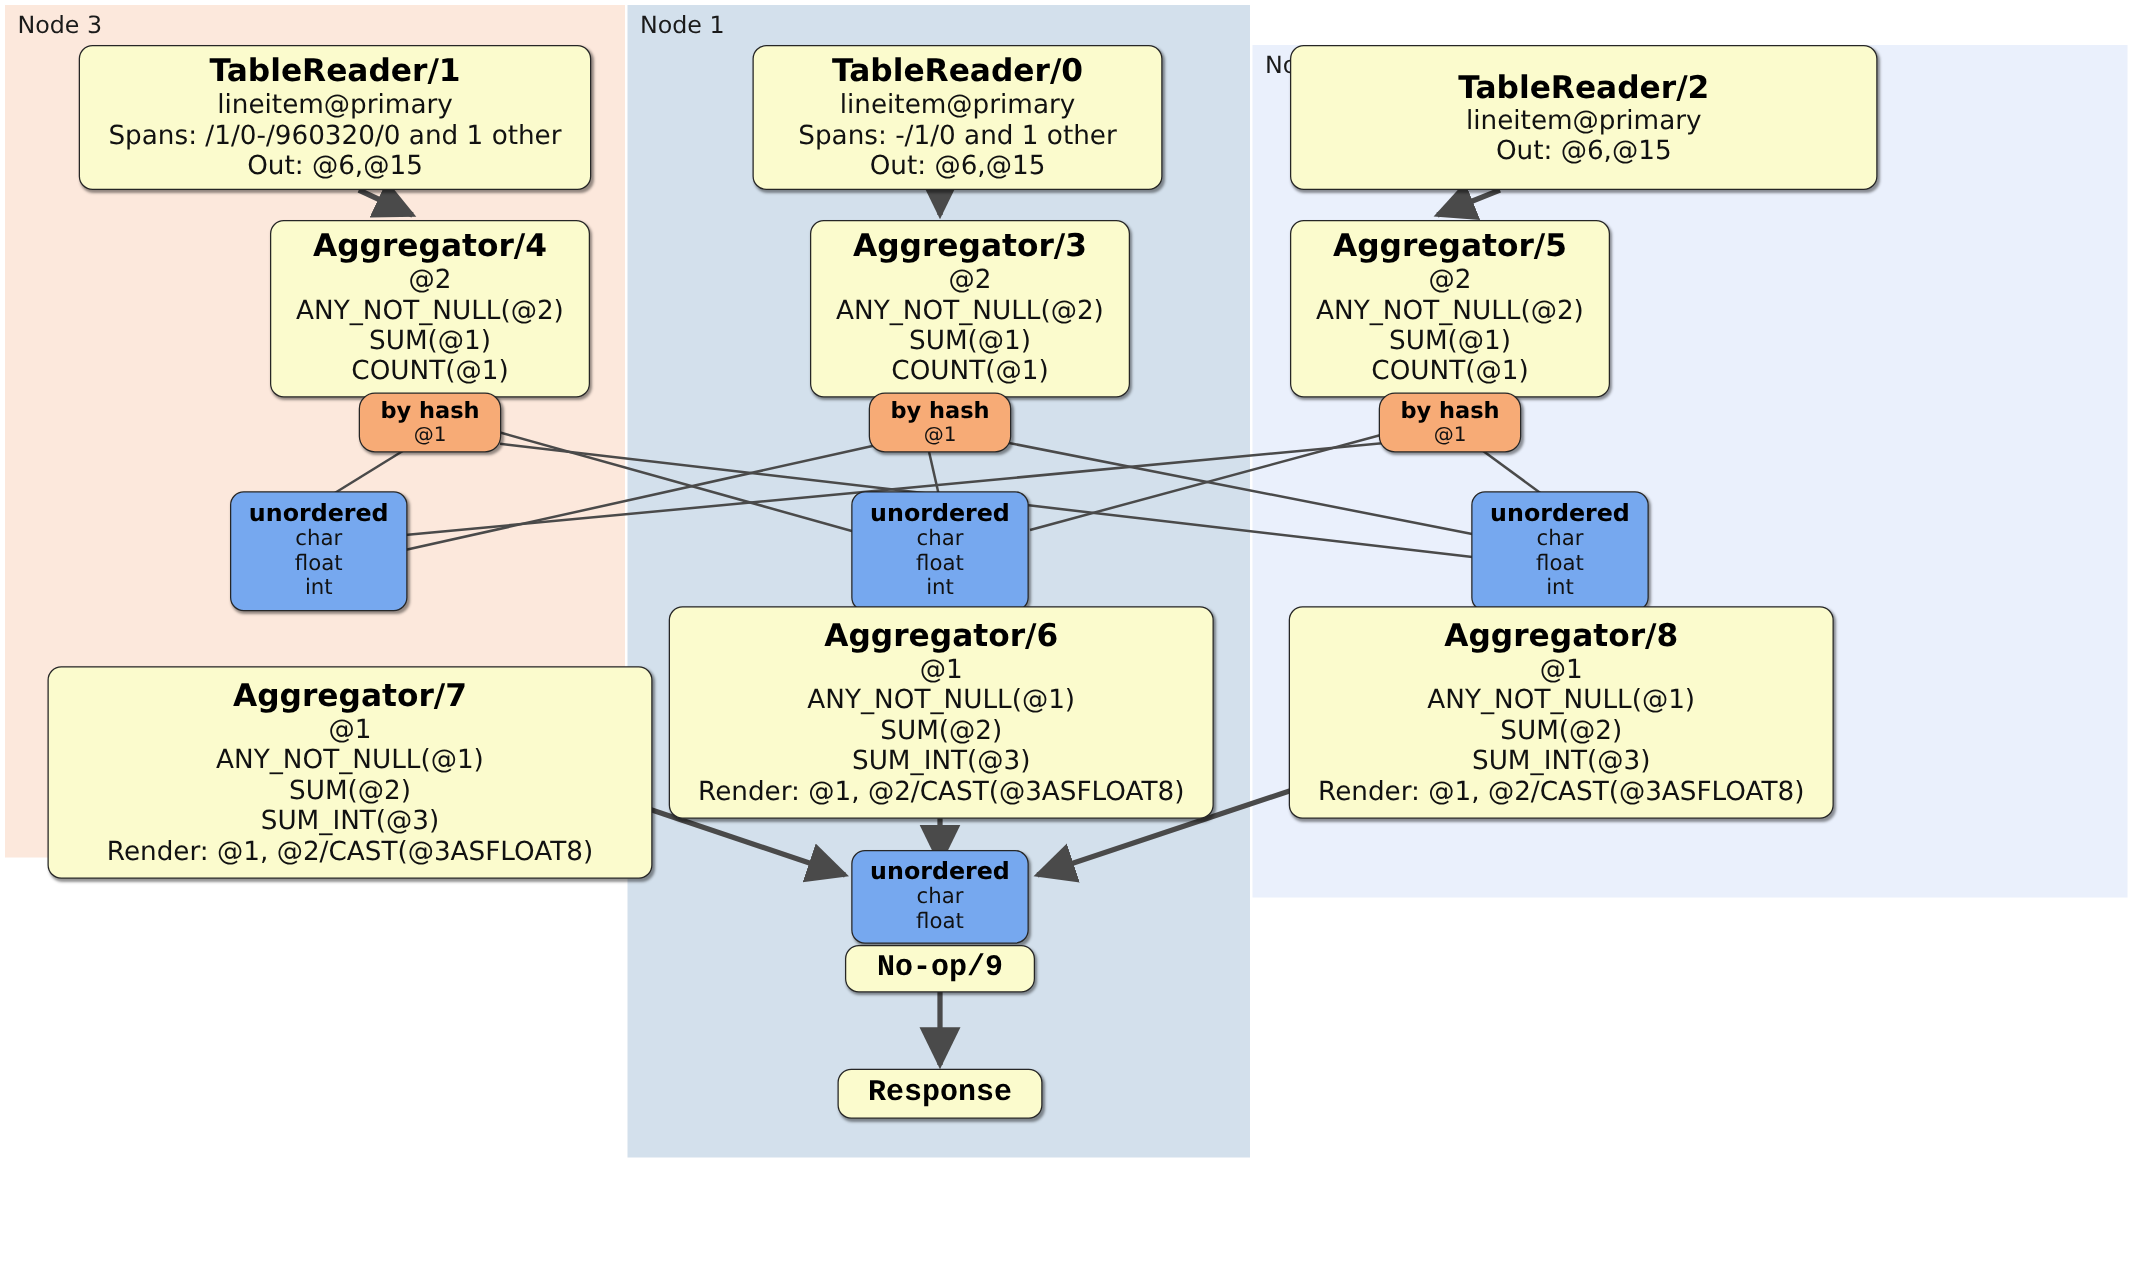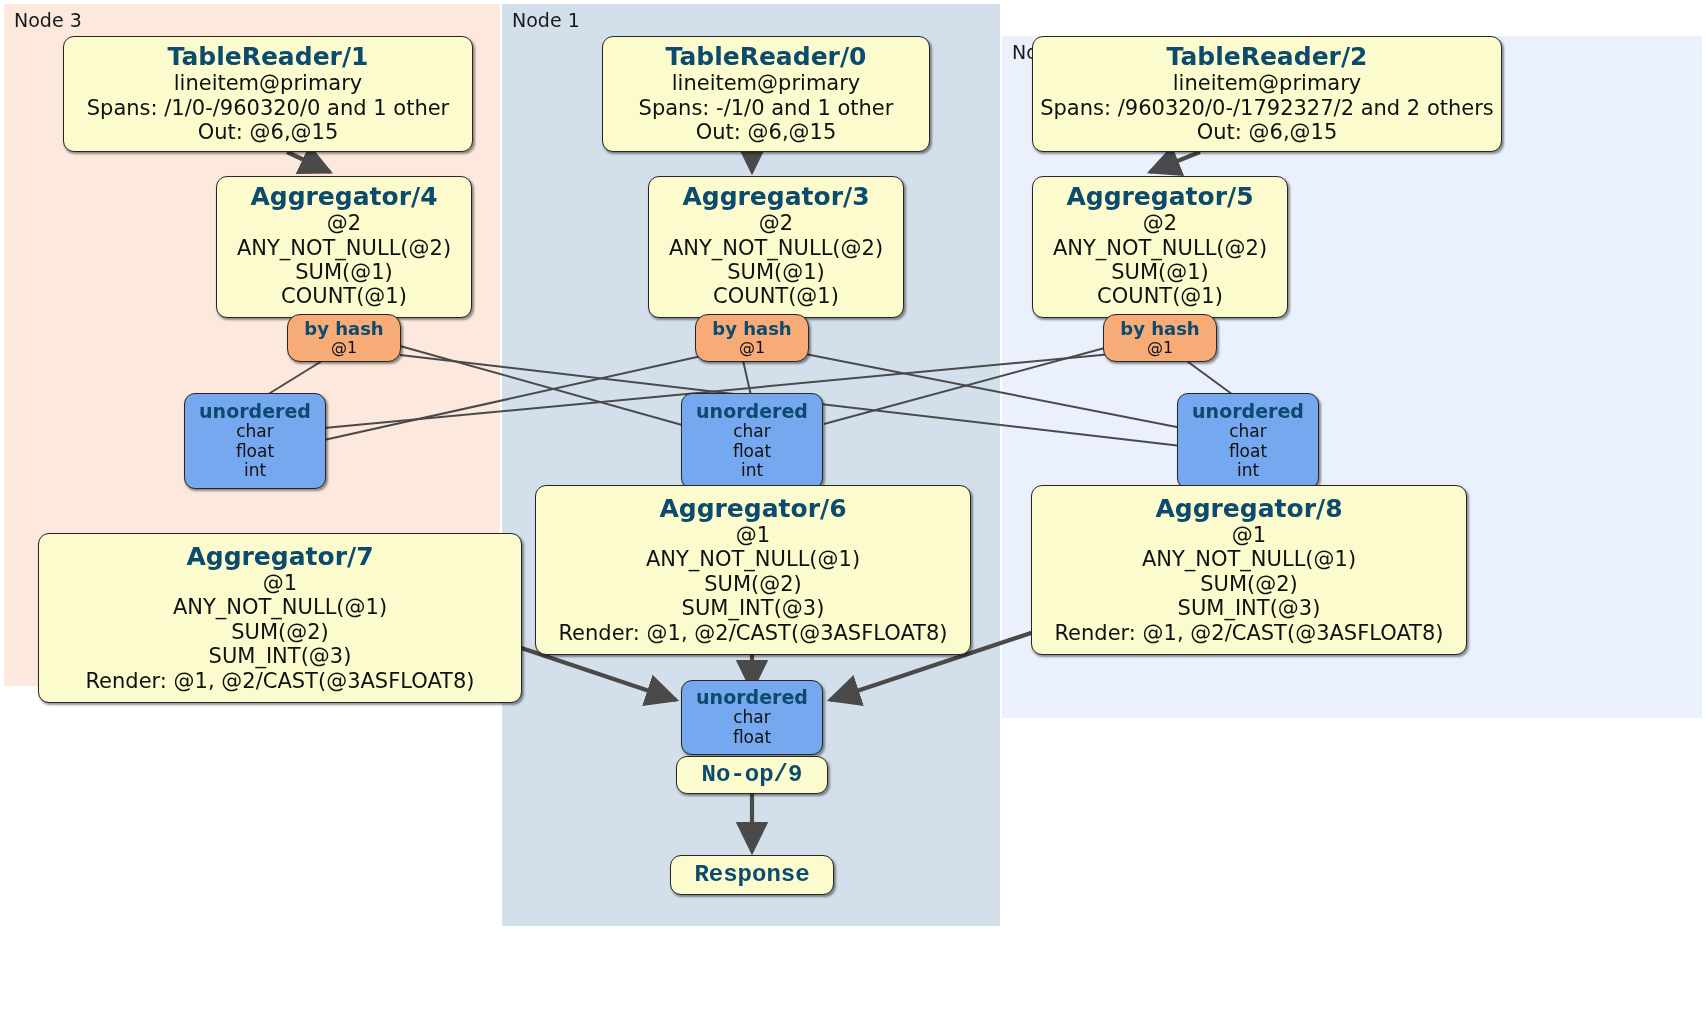--- a/index.html
+++ b/index.html
@@ -18,21 +18,21 @@
 
   
   .node{position:absolute;box-sizing:border-box;display:flex;flex-direction:column;
         align-items:center;justify-content:center;text-align:center;
         border:1.6px solid #262626;border-radius:11px;
         box-shadow:1.5px 2px 2.2px rgba(0,0,0,.42);}
   .proc{background:#fbfbcd;}
   .hash{background:#f7ab76;border-radius:13px;}
   .route{background:#76a8ef;border-radius:11px;}
 
-  .ttl{font-weight:bold;color:#0c4a6e;line-height:1.12;white-space:nowrap;}
+  .ttl{font-weight:bold;color:#000000;line-height:1.12;white-space:nowrap;}
   .ln{color:#111;line-height:1.16;white-space:nowrap;text-align:center;}
 
   
   .proc .ttl{font-size:25px;}
   .proc .ln{font-size:21px;}
   .hash .ttl{font-size:18px;}
   .hash .ln{font-size:16px;}
   .route .ttl{font-size:19px;}
   .route .ln{font-size:17px;}
   .small .ttl{font-size:24px;font-family:Liberation Mono, monospace;}
@@ -94,21 +94,20 @@
   <div class="node proc" style="left:602px;top:36px;width:328px;height:116px;">
     <div class="ttl">TableReader/0</div>
     <div class="ln">lineitem@primary</div>
     <div class="ln">Spans: -/1/0 and 1 other</div>
     <div class="ln">Out: @6,@15</div>
   </div>
 
   <div class="node proc" style="left:1032px;top:36px;width:470px;height:116px;">
     <div class="ttl">TableReader/2</div>
     <div class="ln">lineitem@primary</div>
-    <div class="ln">Spans: /960320/0-/1792327/2 and 2 others</div>
     <div class="ln">Out: @6,@15</div>
   </div>
 
   <div class="node proc" style="left:216px;top:176px;width:256px;height:142px;padding-bottom:2px;">
     <div class="ttl">Aggregator/4</div>
     <div class="ln">@2</div>
     <div class="ln">ANY_NOT_NULL(@2)</div>
     <div class="ln">SUM(@1)</div>
     <div class="ln">COUNT(@1)</div>
   </div>

